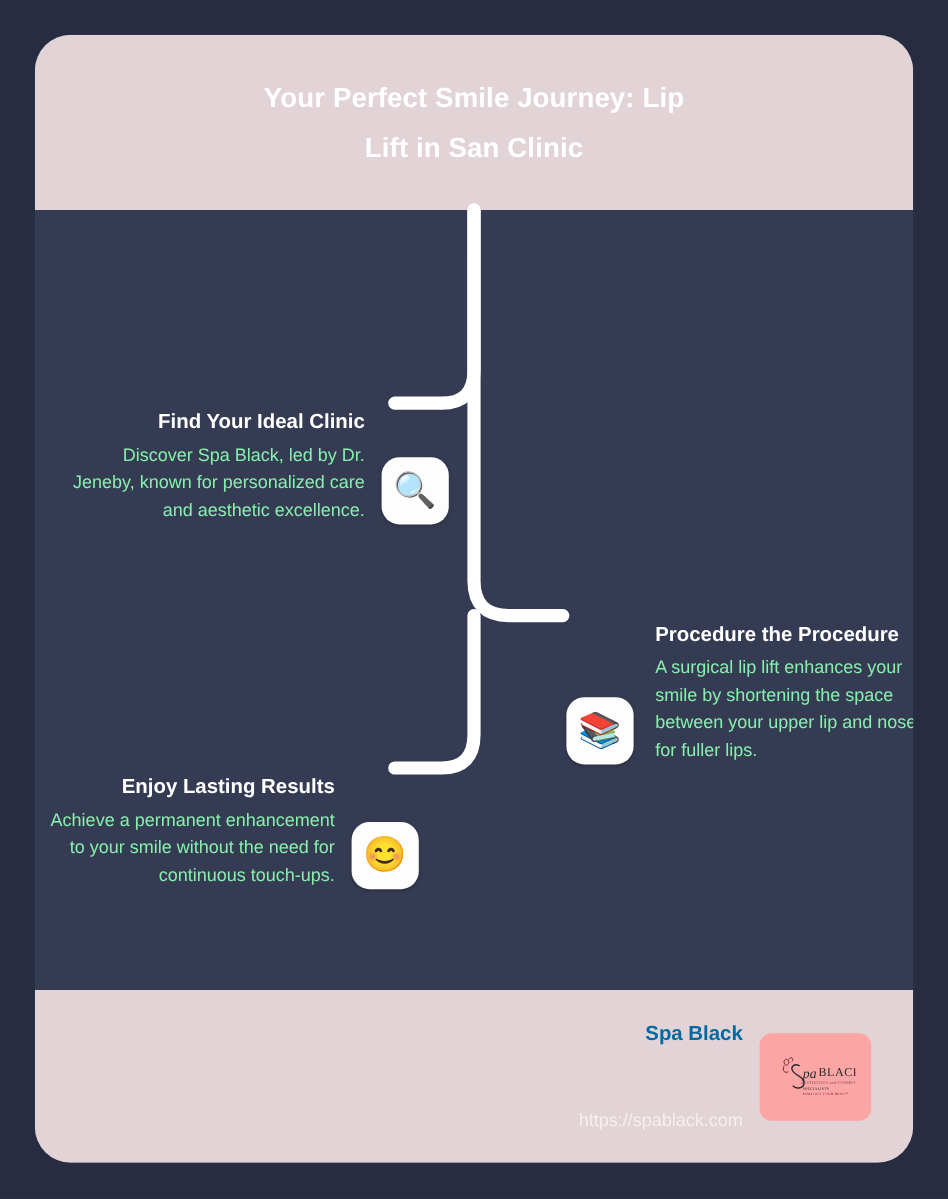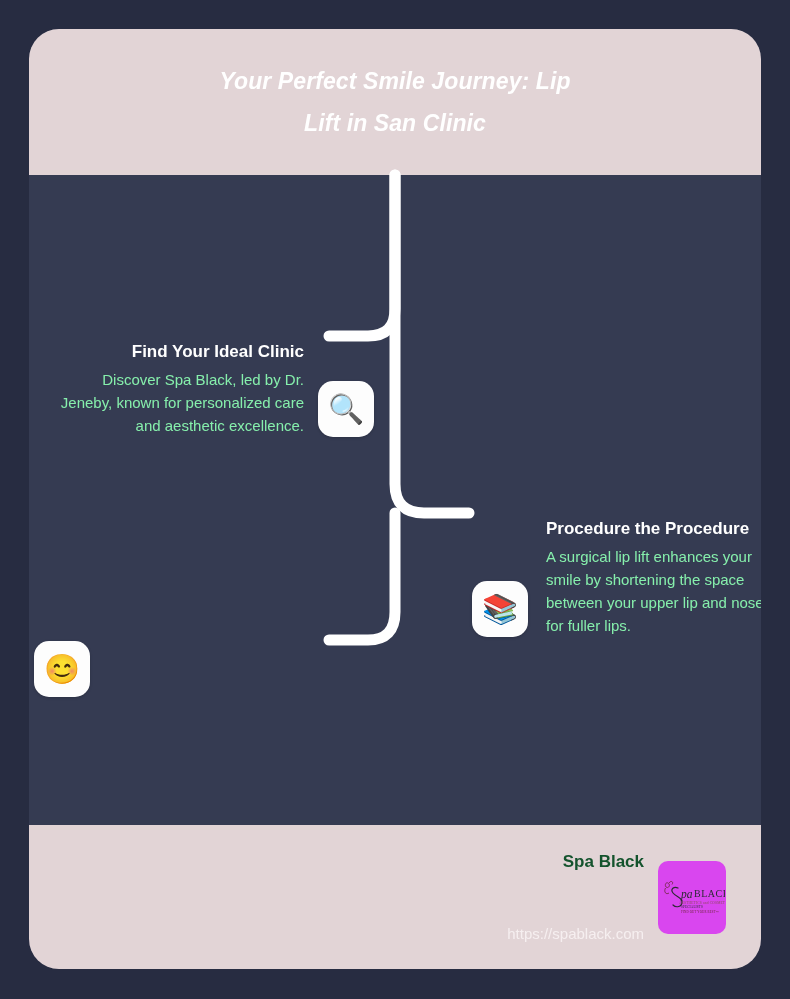--- a/index.html
+++ b/index.html
@@ -38,21 +38,20 @@
     justify-content: center;
   }
   #header-title {
     width: 470px;
     text-align: center;
     color: #ffffff;
     font-size: 23px;
     font-weight: bold;
     line-height: 42px;
     letter-spacing: .1px;
-    font-style: italic;
   }
 
   
   #connector-svg {
     position: absolute;
     left: 0;
     top: 0;
     width: 732px;
     height: 940px;
     pointer-events: none;
@@ -117,35 +116,35 @@
     align-items: center;
     justify-content: flex-end;
     padding-right: 35px;
     box-sizing: border-box;
   }
   #footer-text {
     text-align: right;
     margin-right: 14px;
   }
   #footer-brand {
-    color: #14532d;
+    color: #0369a1;
     font-size: 17px;
     font-weight: bold;
     line-height: 24px;
   }
   #footer-url {
     color: #f6eff0;
     font-size: 15px;
     line-height: 23px;
     margin-top: 48px;
   }
   #footer-logo-tile {
-    width: 68px;
+    width: 93px;
     height: 73px;
-    background: #d946ef;
+    background: #fca5a5;
     border-radius: 10px;
     display: flex;
     align-items: center;
     justify-content: center;
     overflow: hidden;
   }
 </style>
 </head>
 <body>
 
@@ -174,20 +173,24 @@
 
   <div class="step right" id="step-2">
     <div class="icon-tile">📚</div>
     <div class="step-text">
       <div class="step-title">Procedure the Procedure</div>
       <div class="step-desc">A surgical lip lift enhances your smile by shortening the space between your upper lip and nose, for fuller lips.</div>
     </div>
   </div>
 
   <div class="step left" id="step-3">
+    <div class="step-text">
+      <div class="step-title">Enjoy Lasting Results</div>
+      <div class="step-desc">Achieve a permanent enhancement to your smile without the need for continuous touch-ups.</div>
+    </div>
     <div class="icon-tile">😊</div>
   </div>
 
   <div id="footer-band">
     <div id="footer-text">
       <div id="footer-brand">Spa Black</div>
       <div id="footer-url">https://spablack.com</div>
     </div>
     <div id="footer-logo-tile">
       <svg width="66" height="40" viewBox="0 0 132 80" xmlns="http://www.w3.org/2000/svg">

